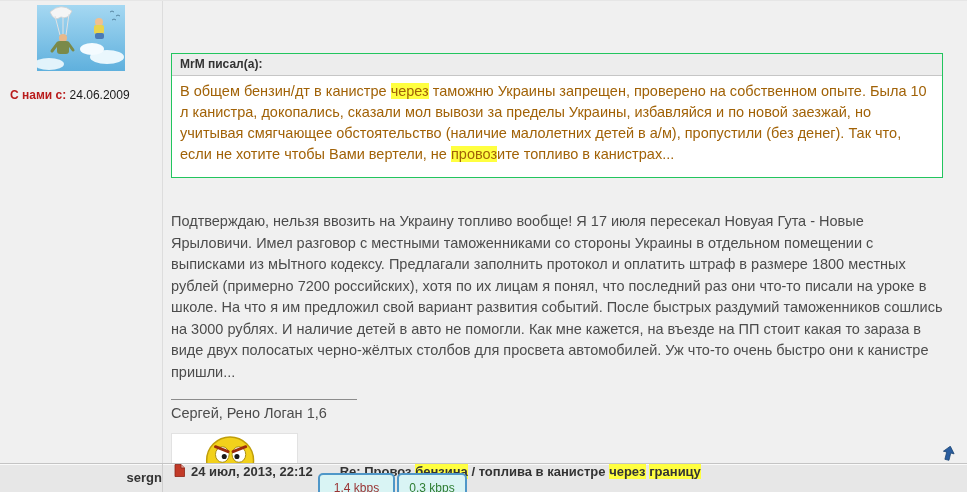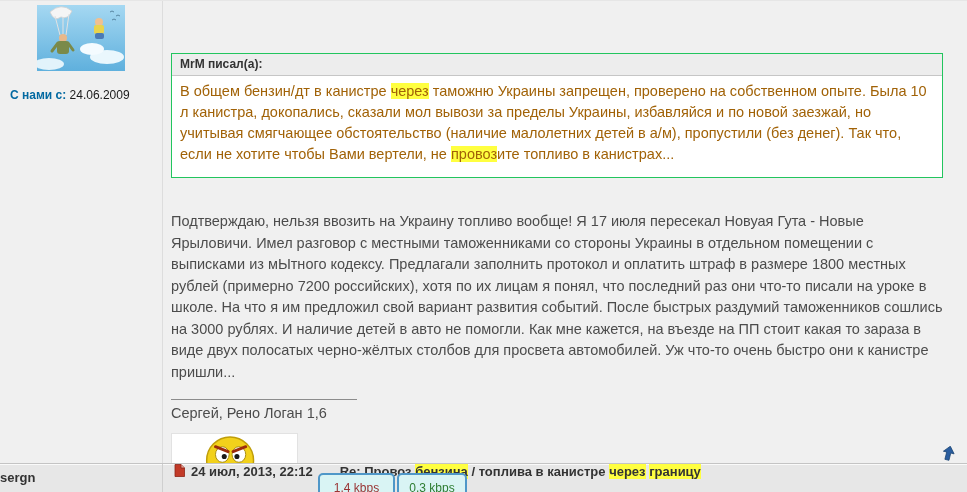--- a/index.html
+++ b/index.html
@@ -5,41 +5,41 @@
   * { margin:0; padding:0; box-sizing:border-box; }
   html,body { width:967px; height:492px; overflow:hidden; }
   body {
     font-family:"Liberation Sans","DejaVu Sans",sans-serif;
     background:#f0f0f0; position:relative;
   }
   .post-row { display:flex; height:463px; background:#f0f0f0; border-top:1px solid #e6e6e6; overflow:hidden; }
   .user-col { flex:0 0 163px; width:163px; border-right:1px solid #dddddd; padding-top:4px; }
   .avatar-box { width:88px; height:66px; margin:0 auto; display:block; }
   .user-stats { padding:17px 4px 0 10px; font-size:12px; color:#1a1a1a; line-height:15px; }
-  .user-stats b { color:#0369a1; }
+  .user-stats b { color:#b91c1c; }
 
   .content-col { flex:1; padding:12px 24px 0 8px; overflow:hidden; }
 
   .quote-box { border:1px solid #22c55e; background:#ffffff;margin-top:40px; }
   .quote-header { background:#ededed; border-bottom:1px solid #c6c6c6; font-size:12px; font-weight:bold; color:#333; padding:3px 8px 4px; }
   .quote-body { padding:5px 8px 12px; font-size:14.5px; line-height:21px; color:#a16207; }
 
   .hl { background:#ffff40; }
 
   .post-body { margin-top:33px; font-size:14.5px; line-height:21.5px; color:#4c4c4c; }
 
   .sig-divider { width:186px; border:0; border-top:1px solid #8c8c8c; margin-top:16px; }
   .sig-text { margin-top:5px; font-size:14.5px; color:#4c4c4c; }
 
   .smiley-box { margin-top:12px; width:127px; height:84px; background:#fff; border:1px solid #e2e2e2; }
 
   .top-arrow { position:absolute; right:12px; top:446px; cursor:pointer; }
 
   .footer-row { display:flex; height:29px; border-top:1px solid #c4c4c4; background:#e7e7e7; box-shadow:inset 0 1px 0 #fafafa; }
-  .footer-user { flex:0 0 163px; width:163px; border-right:1px solid #cfcfcf; text-align:left; font-weight:bold; font-size:13px; color:#333; line-height:27px; }
+  .footer-user { flex:0 0 163px; width:163px; border-right:1px solid #cfcfcf; text-align:right; font-weight:bold; font-size:13px; color:#333; line-height:27px; }
   .footer-main { flex:1; display:flex; align-items:flex-start; padding-left:11px; font-size:13px; font-weight:bold; color:#333; }
   .footer-posticon { margin-right:6px; display:inline-flex; }
   .footer-subject { margin-left:27px; cursor:pointer; }
 
   .net-tooltip {
     position:absolute; top:473px; height:30px; z-index:5;
     background:#d9f4f4; border:2px solid #4f97c8; border-radius:5px;
     font-size:12px; text-align:center; padding-top:6px;
   }
   .tt1 { left:318px; width:77px; color:#993333; }

